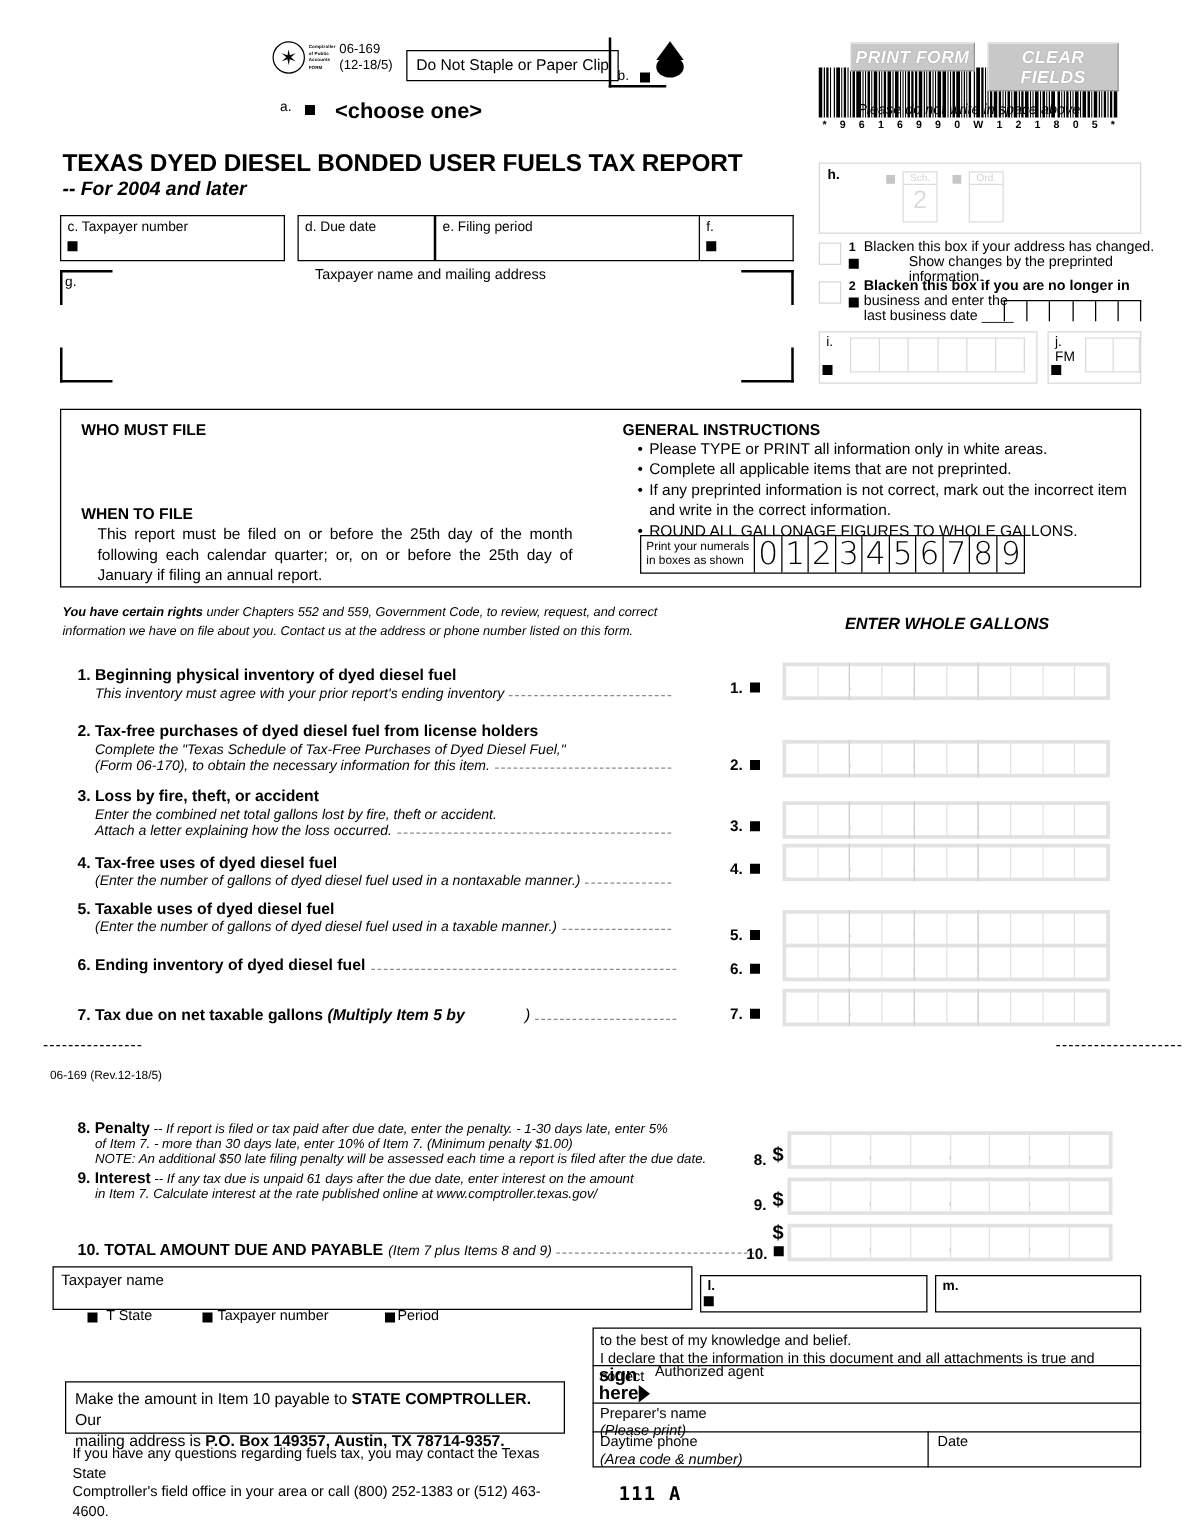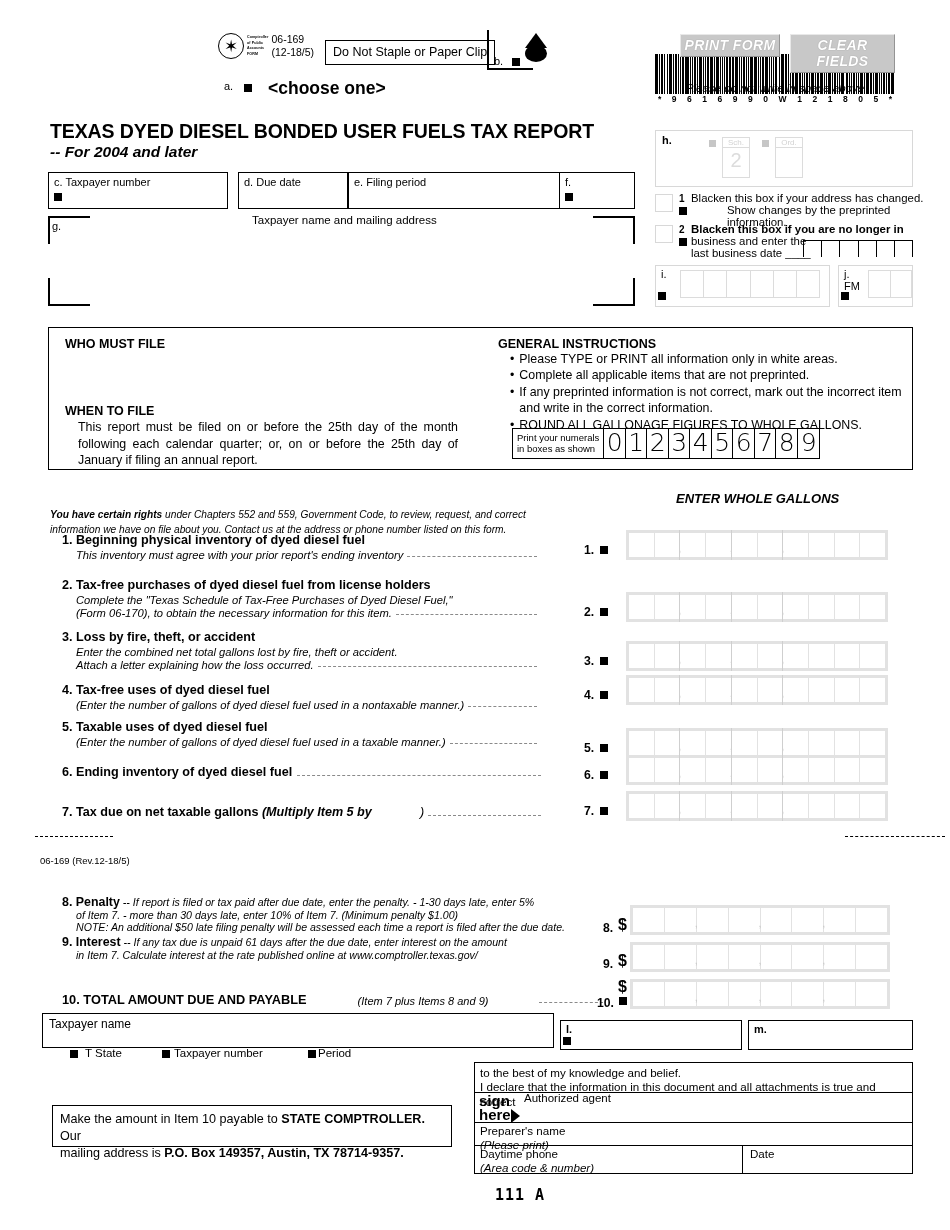--- a/index.html
+++ b/index.html
@@ -446,21 +446,21 @@
         <div class="d">3</div>
         <div class="d">4</div>
         <div class="d">5</div>
         <div class="d">6</div>
         <div class="d">7</div>
         <div class="d">8</div>
         <div class="d">9</div>
       </div>
   </div>
 
-  <div class="abs rights" style="left:50px; top:508px; width:560px;">
+  <div class="abs rights" style="left:50px; top:484px; width:560px;">
     <b>You have certain rights</b><span> under Chapters 552 and 559, Government Code, to review, request, and correct</span><br>
     <span>information we have on file about you.  Contact us at the address or phone number listed on this form.</span>
   </div>
   <div class="abs ewg" style="left:676px; top:491px;">ENTER WHOLE GALLONS</div>
 
   <div id="items">
       <div class="abs li-t" style="left:62px; top:533px;">1. Beginning physical inventory of dyed diesel fuel</div>
       <div class="abs li-s" style="left:76px; top:549px; width:465px; display:flex; align-items:flex-end;">
         <span>This inventory must agree with your prior report's ending inventory</span>
         <span class="dots"></span>
@@ -707,21 +707,21 @@
         <span class="cma">,</span>
       </div>
     <div></div>
       <div>
         <span class="cma">,</span>
       </div>
       <div></div>
       <div></div>
   </div>
 
-  <div class="abs" style="left:62px; top:992px; width:545px; display:flex; align-items:flex-end;gap:47px;">
+  <div class="abs" style="left:62px; top:992px; width:545px; display:flex; align-items:flex-end;">
     <b style="font-size:12.8px;">10. TOTAL AMOUNT DUE AND PAYABLE</b>
     <span class="ital" style="font-size:11px; margin-left:4px;">(Item 7 plus Items 8 and 9)</span>
     <span class="dots"></span>
   </div>
   <div class="abs lineno" style="left:597px; top:996px;">10.</div>
   <div class="abs" style="left:618px; top:978px; font-size:16px; font-weight:bold;">$</div>
   <span class="abs sq" style="left:619px; top:997px;"></span>
   <div class="abs cellrow" style="left:630px; top:979px; width:260px;">
     <div></div>
       <div>
@@ -779,16 +779,20 @@
     <div class="ital">(Area code &amp; number)</div>
   </div>
   <div class="abs" style="left:742px; top:1145px; width:1.2px; height:29px; background:#000;"></div>
   <div class="abs" style="left:750px; top:1147px; font-size:11.6px;">Date</div>
 
   <div class="abs bx" style="left:52px; top:1105px; width:400px; height:42px;"></div>
   <div class="abs" style="left:60px; top:1111px; width:388px; font-size:12.6px; line-height:1.35;">
     <div><span>Make the amount in Item 10 payable to </span><b>STATE COMPTROLLER.</b><span> Our</span></div>
     <div><span>mailing address is </span><b>P.O. Box 149357, Austin, TX  78714-9357.</b></div>
   </div>
+  <div class="abs" style="left:58px; top:1155px; width:400px; font-size:11.6px; line-height:1.35;">
+    <div>If you have any questions regarding fuels tax, you may contact the Texas State</div>
+    <div>Comptroller's field office in your area or call (800) 252-1383 or (512) 463-4600.</div>
+  </div>
 
   <div class="abs mono" style="left:495px; top:1186px; font-size:15px; font-weight:bold; letter-spacing:1px;">111 A</div>
 
 </div>
 
 </body></html>

